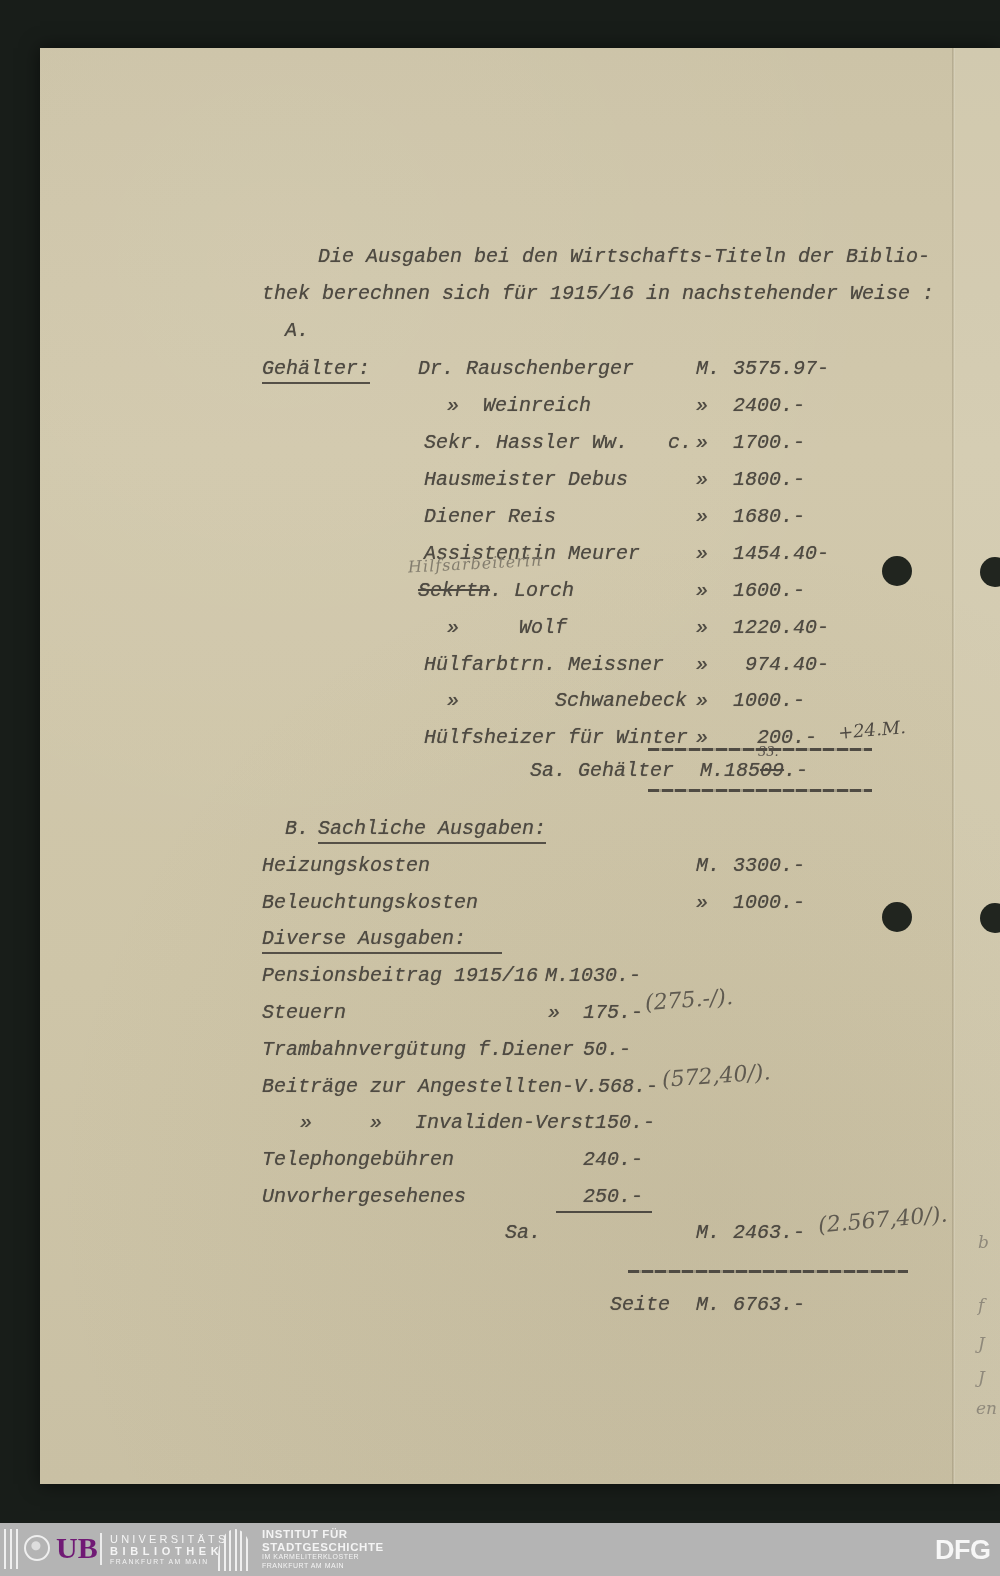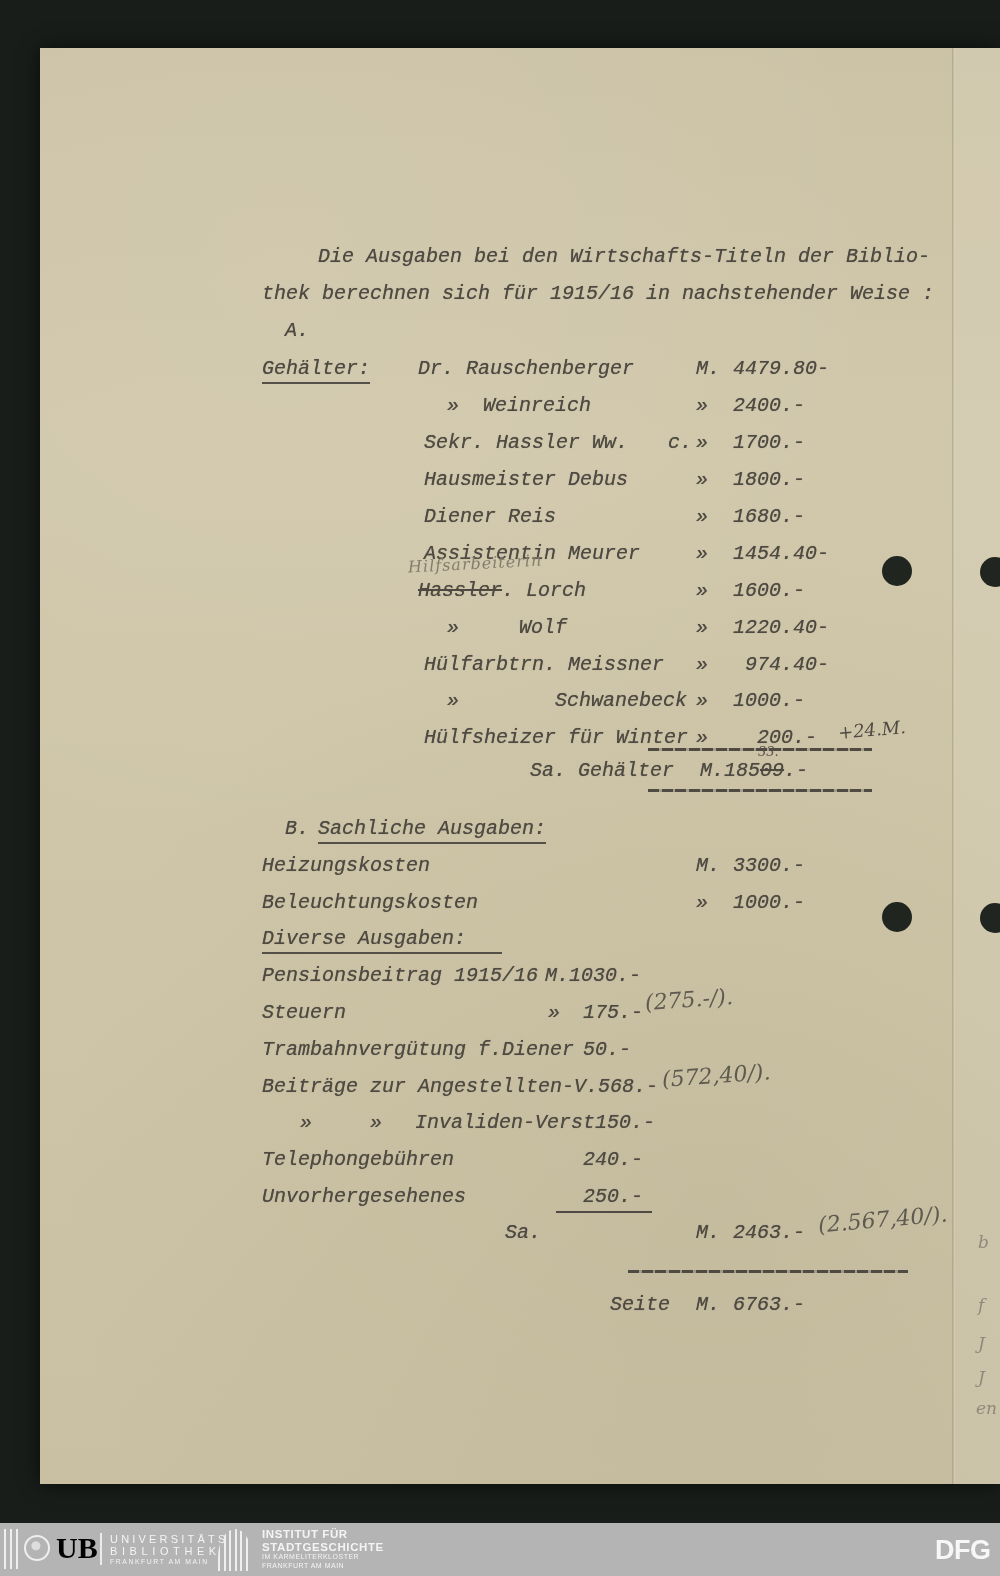--- a/index.html
+++ b/index.html
@@ -54,25 +54,25 @@
   .footer{
     position:absolute;left:0;top:1523px;width:1000px;height:53px;
     background:#b4b4b4;color:#f4f4f4;
   }
   .fo{position:absolute;}
   .ub-bars{left:4px;top:6px;width:16px;height:40px;
     background:repeating-linear-gradient(90deg,#efefef 0 2px,transparent 2px 6px);}
   .ub-circle{left:24px;top:12px;width:26px;height:26px;border-radius:50%;
     border:2.5px solid #efefef;box-sizing:border-box;
     background:radial-gradient(circle at 45% 40%, rgba(255,255,255,.55) 0 4px, transparent 5px);}
-  .ub-abbr{left:56px;top:7px;font:bold 30px/36px "Liberation Serif",serif;color:#000000;}
+  .ub-abbr{left:56px;top:7px;font:bold 30px/36px "Liberation Serif",serif;color:#701a75;}
   .ub-sep{left:100px;top:10px;width:2px;height:32px;background:#ececec;}
   .ub-text{left:110px;top:10px;font-family:"Liberation Sans",sans-serif;}
   .ub-text .l1{font-size:11px;letter-spacing:3.2px;line-height:12px;}
-  .ub-text .l2{font-size:11px;letter-spacing:4.6px;line-height:12px;}
+  .ub-text .l2{font-size:11px;letter-spacing:4.6px;line-height:12px;font-weight:bold;}
   .ub-text .l3{font-size:6.8px;letter-spacing:1.6px;line-height:9px;}
   .arch{left:218px;top:6px;width:34px;height:42px;
     background:repeating-linear-gradient(90deg,#efefef 0 2px,transparent 2px 5.6px);
     border-radius:55% 55% 0 0/75% 75% 0 0;}
   .inst-text{left:262px;top:5px;}
   .inst-text .b{font-weight:bold;font-size:11.5px;line-height:12.5px;letter-spacing:.6px;}
   .inst-text .s{font-size:7px;line-height:8.5px;letter-spacing:.5px;}
   .credit{left:466px;top:16px;font-size:17.5px;color:#fafafa;}
   .dfg{left:935px;top:12px;font-weight:bold;font-size:27px;letter-spacing:-.5px;
     color:#f7f7f7;font-family:"Liberation Sans",sans-serif;transform:scaleY(1.05);}
@@ -91,21 +91,21 @@
 
   <div class="t" style="left:278px;top:198px;">Die Ausgaben bei den Wirtschafts-Titeln der Biblio-</div>
   <div class="t" style="left:222px;top:235px;">thek berechnen sich für 1915/16 in nachstehender Weise :</div>
 
   <div class="t" style="left:245px;top:272px;">A.</div>
 
   <div class="t ul" style="left:222px;top:310px;">Gehälter:</div>
 
   <div class="t" style="left:378px;top:310px;">Dr. Rauschenberger</div>
   <div class="t" style="left:656px;top:310px;">M.</div>
-  <div class="t" style="left:693px;top:310px;">4479.80-</div>
+  <div class="t" style="left:693px;top:310px;">3575.97-</div>
 
   <div class="t" style="left:407px;top:347px;">»  Weinreich</div>
   <div class="t" style="left:656px;top:347px;">»</div>
   <div class="t" style="left:693px;top:347px;">2400.-</div>
 
   <div class="t" style="left:384px;top:384px;">Sekr. Hassler Ww.</div>
   <div class="t" style="left:628px;top:384px;">c.</div>
   <div class="t" style="left:656px;top:384px;">»</div>
   <div class="t" style="left:693px;top:384px;">1700.-</div>
 
@@ -116,21 +116,21 @@
   <div class="t" style="left:384px;top:458px;">Diener Reis</div>
   <div class="t" style="left:656px;top:458px;">»</div>
   <div class="t" style="left:693px;top:458px;">1680.-</div>
 
   <div class="t" style="left:384px;top:495px;">Assistentin Meurer</div>
   <div class="t" style="left:656px;top:495px;">»</div>
   <div class="t" style="left:693px;top:495px;">1454.40-</div>
 
   <div class="hw hw-faint" style="left:368px;top:506px;font-size:16px;transform:rotate(-3deg);letter-spacing:1px;">Hilfsarbeiterin</div>
 
-  <div class="t" style="left:378px;top:532px;"><span class="strike">Hassler</span><span>. Lorch</span></div>
+  <div class="t" style="left:378px;top:532px;"><span class="strike">Sekrtn</span><span>. Lorch</span></div>
   <div class="t" style="left:656px;top:532px;">»</div>
   <div class="t" style="left:693px;top:532px;">1600.-</div>
 
   <div class="t" style="left:407px;top:569px;">»     Wolf</div>
   <div class="t" style="left:656px;top:569px;">»</div>
   <div class="t" style="left:693px;top:569px;">1220.40-</div>
 
   <div class="t" style="left:384px;top:606px;">Hülfarbtrn. Meissner</div>
   <div class="t" style="left:656px;top:606px;">»</div>
   <div class="t" style="left:693px;top:606px;"> 974.40-</div>

